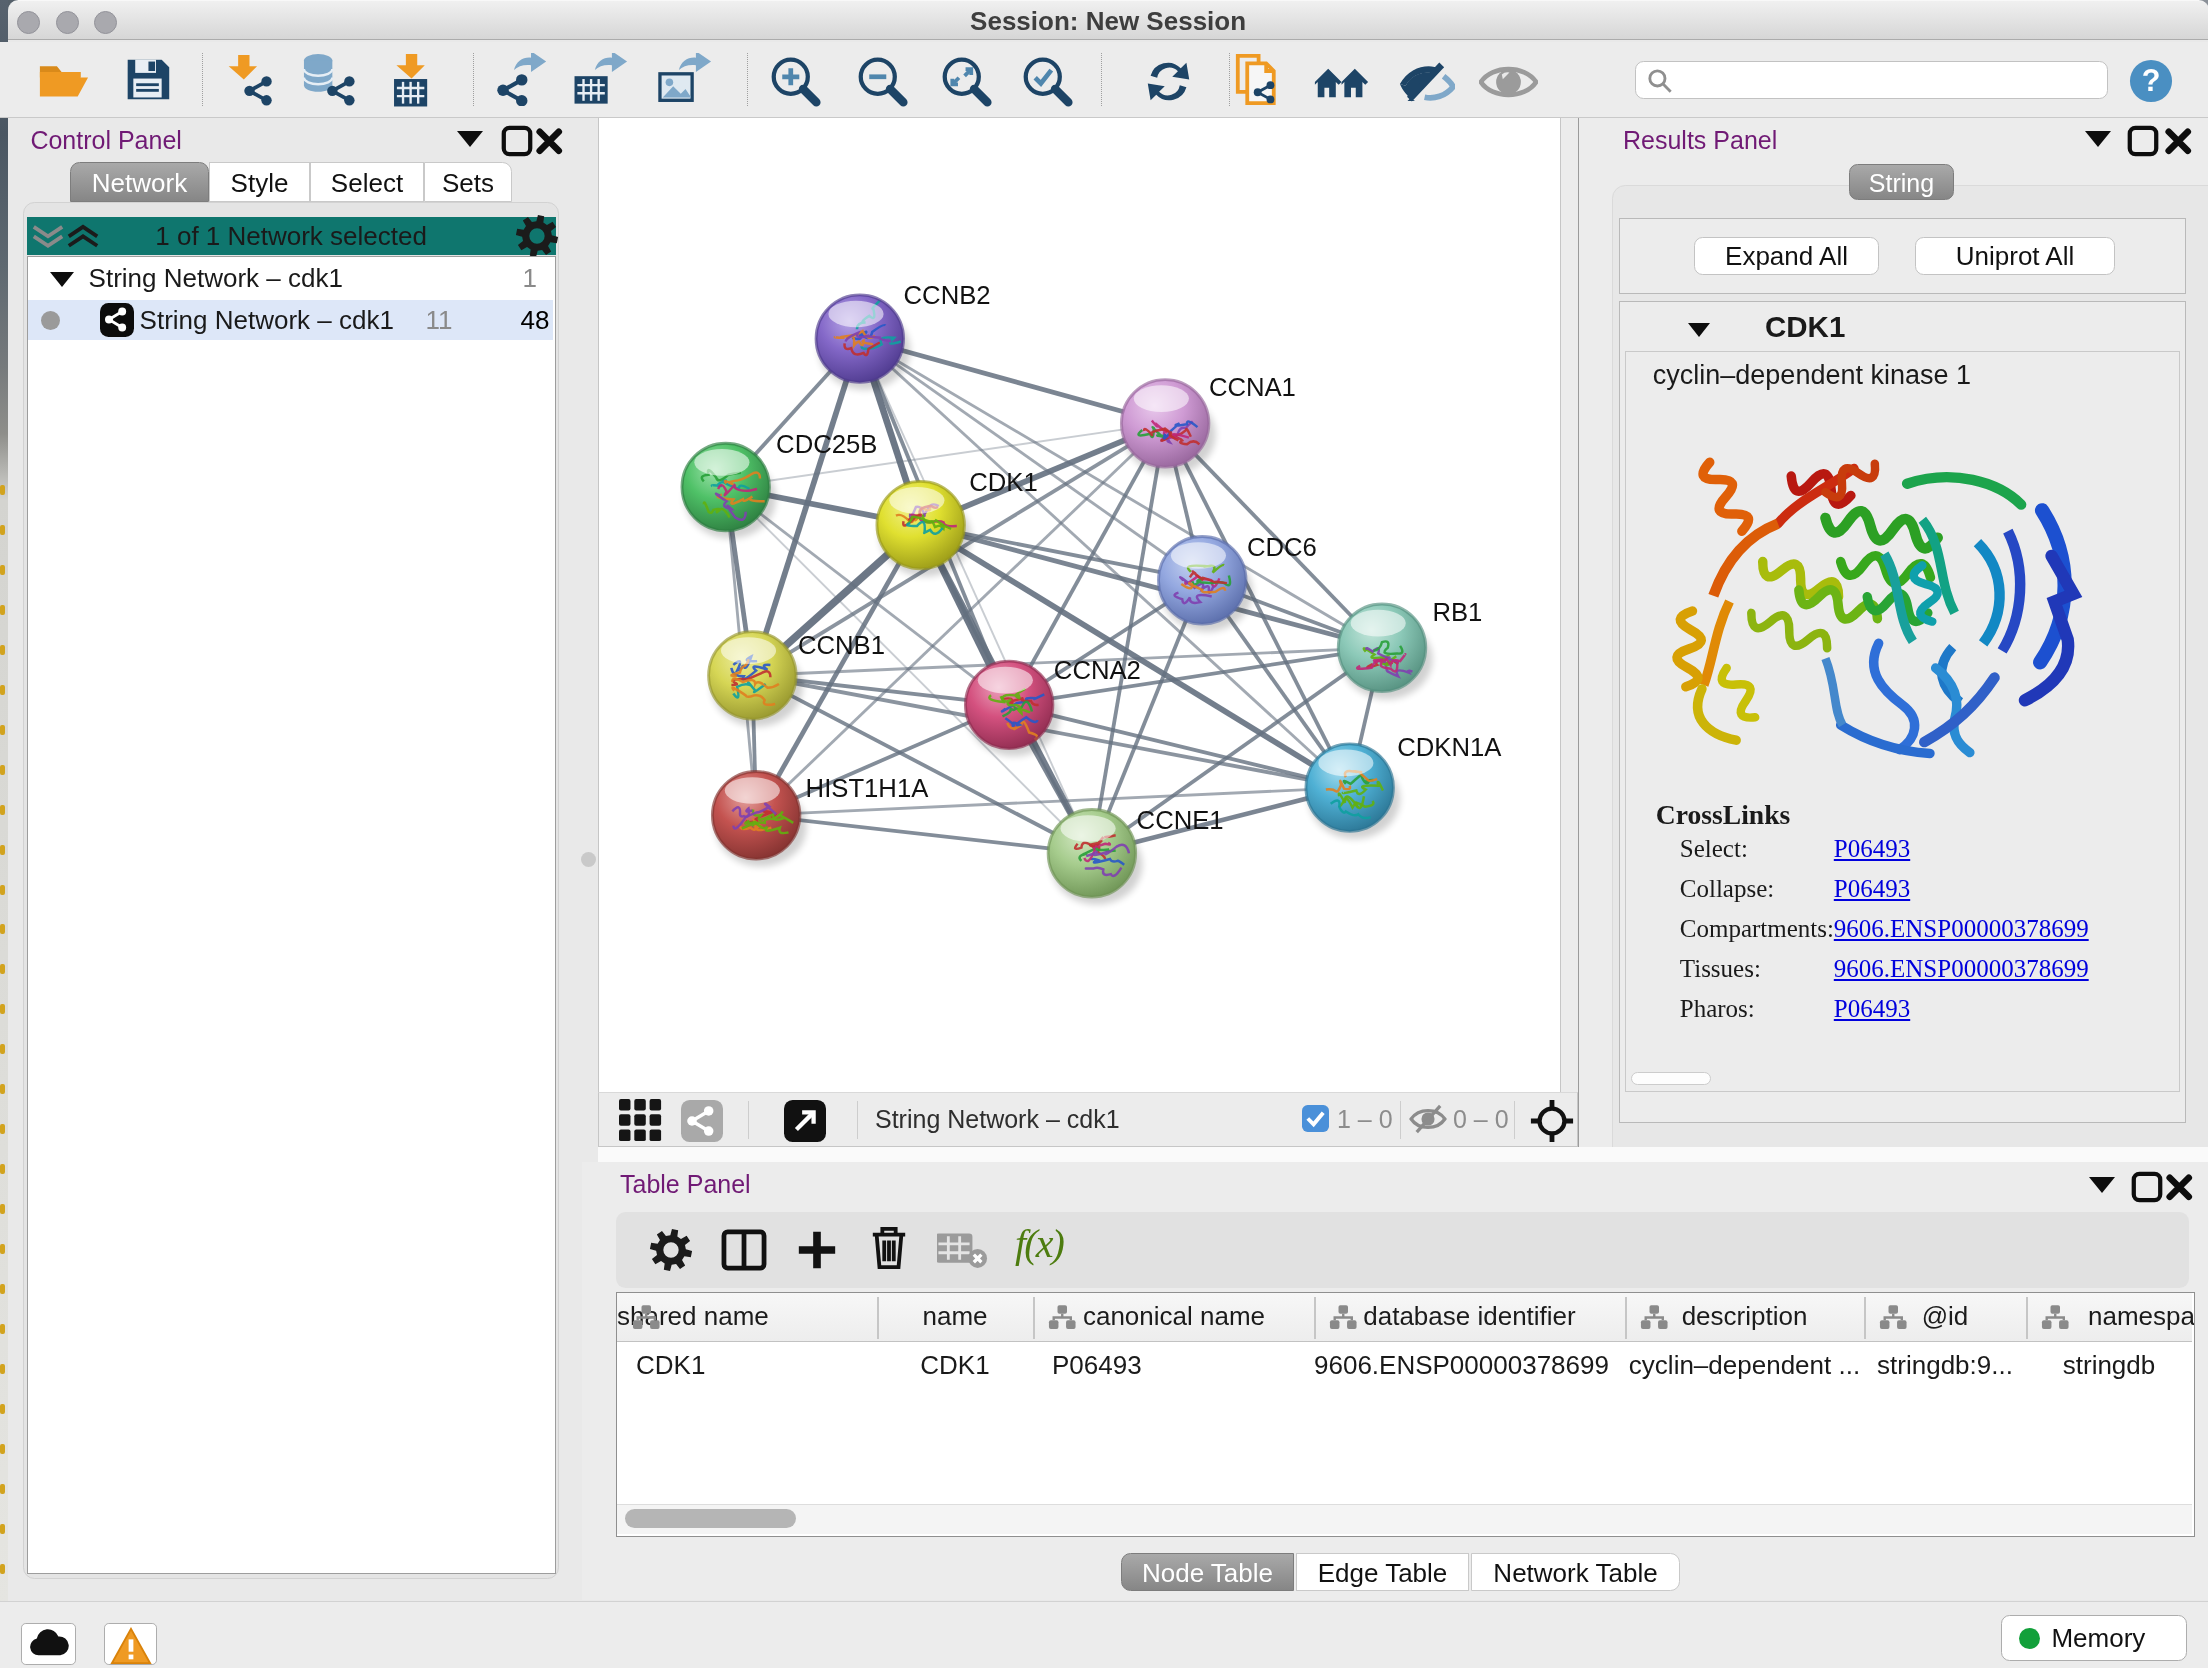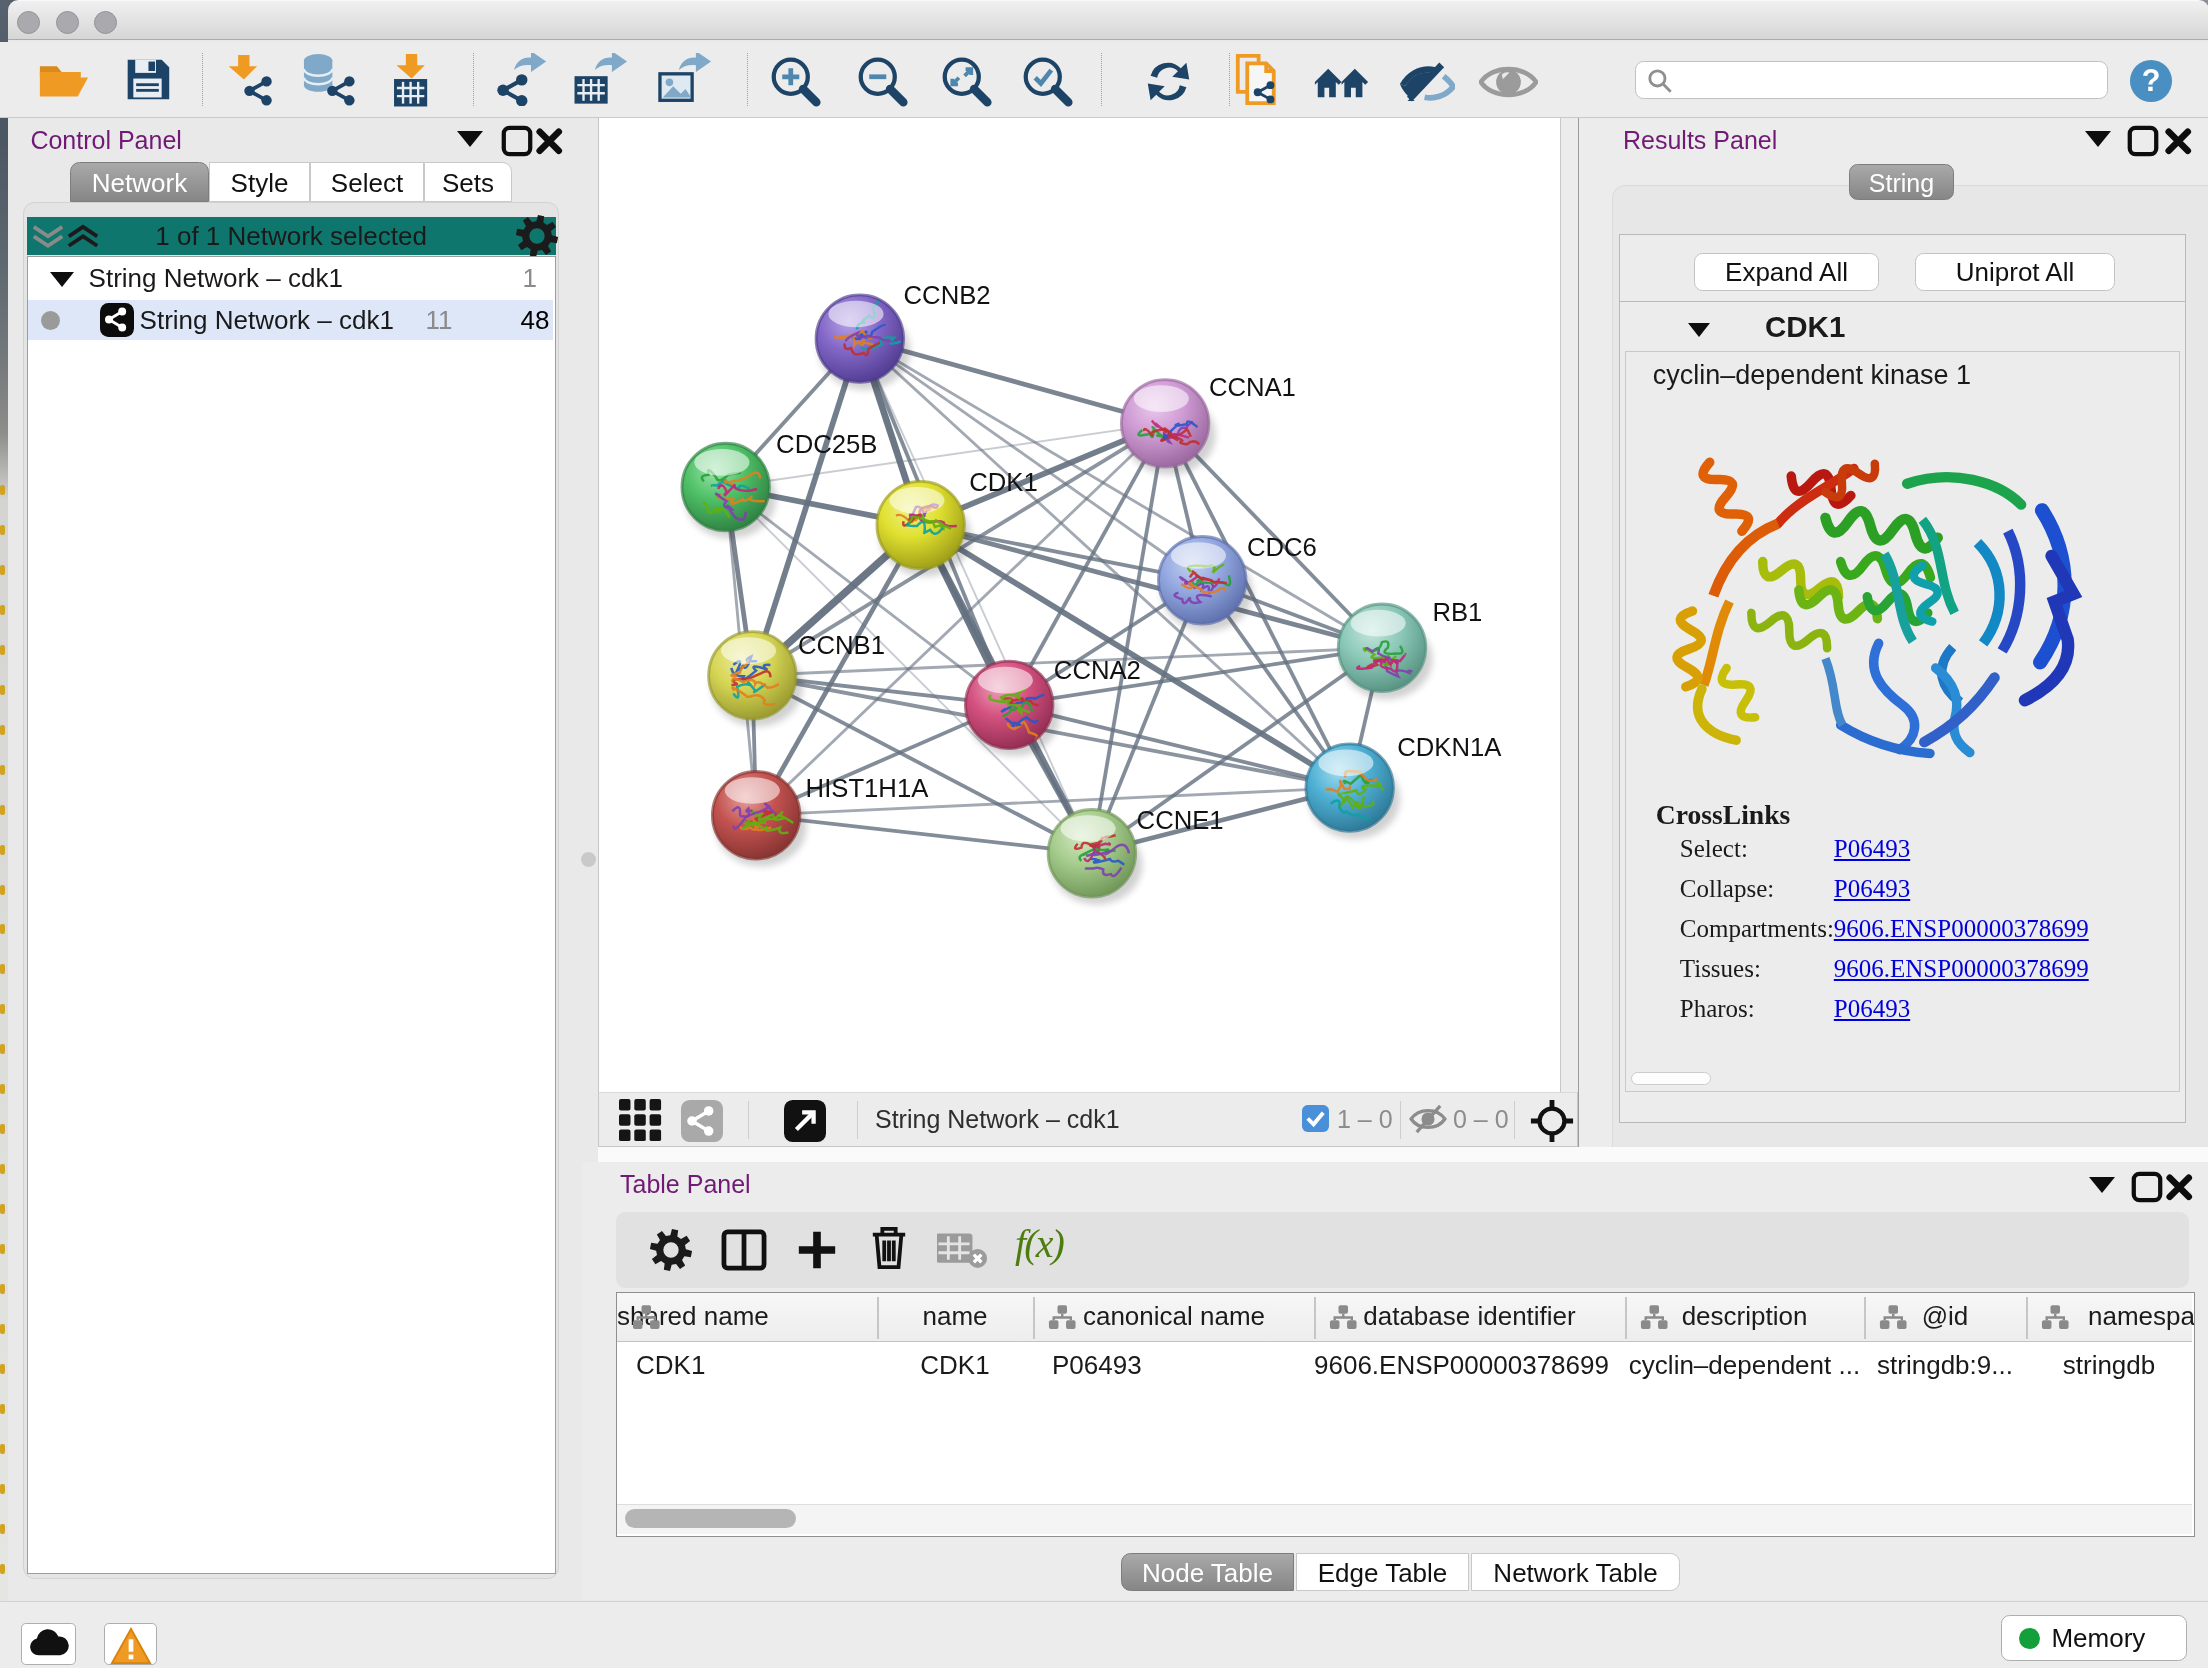--- a/index.html
+++ b/index.html
@@ -39,20 +39,21 @@
 <div class="abs" style="left:0;top:1444px;width:4.8px;height:9.5px;background:#d2a31e;border-radius:1.9px"></div>
 <div class="abs" style="left:0;top:1484px;width:4.8px;height:9.5px;background:#d2a31e;border-radius:1.9px"></div>
 <div class="abs" style="left:0;top:1524px;width:4.8px;height:9.5px;background:#d2a31e;border-radius:1.9px"></div>
 <div class="abs" style="left:0;top:1564px;width:4.8px;height:9.5px;background:#d2a31e;border-radius:1.9px"></div>
 <div class="abs" style="left:7.6px;top:0;width:15px;height:15px;background:#55606a"></div>
 <div class="abs" style="left:2193px;top:0;width:15px;height:15px;background:#8a9098"></div>
 <div class="abs" style="left:7.6px;top:0;width:2201px;height:40px;background:linear-gradient(#f0f0f0,#d6d6d6);border-bottom:1.9px solid #ababab;border-top:1.9px solid #f8f8f8;border-radius:10.5px 10.5px 0 0">
 <div class="abs" style="left:9.5px;top:9.5px;width:23px;height:23px;border-radius:50%;background:#a9a9ae;border:1px solid #93939a"></div>
 <div class="abs" style="left:48px;top:9.5px;width:23px;height:23px;border-radius:50%;background:#a9a9ae;border:1px solid #93939a"></div>
 <div class="abs" style="left:86px;top:9.5px;width:23px;height:23px;border-radius:50%;background:#a9a9ae;border:1px solid #93939a"></div>
+<div class="abs" style="left:0;right:0;top:4.8px;text-align:center;font-size:26px;font-weight:bold;color:#3e3e3e">Session: New Session</div>
 </div>
 <div class="abs" style="left:0;top:42px;width:2208px;height:76px;background:#ececec;border-bottom:1.9px solid #c9c9c9">
 <div class="seph" style="left:202px;top:11.4px;height:53px"></div>
 <div class="seph" style="left:473px;top:11.4px;height:53px"></div>
 <div class="seph" style="left:747px;top:11.4px;height:53px"></div>
 <div class="seph" style="left:1101px;top:11.4px;height:53px"></div>
 <div class="seph" style="left:1229px;top:11.4px;height:53px"></div>
 <div style="position:absolute;left:36px;top:11.4px;"><svg width="55" height="51" viewBox="0 0 58 54">
         <path d="M4 14 h18 l5 6 h20 v6 h-43 z" fill="#d98a1a"></path>
         <path d="M4 46 L4 20 h43 v6 h8 L44 46 z" fill="#ef9a23"></path>
@@ -567,21 +568,21 @@
 <div class="abs panelhead" style="left:44px;top:7.6px">Results Panel</div>
 <div class="abs" style="left:506px;top:13.3px;width:0;height:0;border-left:13.3px solid transparent;border-right:13.3px solid transparent;border-top:16px solid #0d0d0d"></div>
     <div style="position:absolute;left:547px;top:5.7px;"><svg width="34" height="34" viewBox="0 0 36 36">
         <rect x="4" y="4" width="28" height="28" rx="6" fill="none" stroke="#0d0d0d" stroke-width="4.5"></rect>
       </svg></div>
     <div style="position:absolute;left:585px;top:8.6px;"><svg width="28.5" height="28.5" viewBox="0 0 30 30">
         <path d="M5 5 L25 25 M25 5 L5 25" stroke="#0d0d0d" stroke-width="7" stroke-linecap="round"></path>
       </svg></div>
 <div class="abs" style="left:33px;top:67px;width:597px;height:963px;background:#e7e7e7;border:1px solid #dadada;border-radius:13.3px 0 0 0"></div>
 <div class="abs graytab" style="left:270px;top:46px;width:105px;height:36px;border-radius:8.6px;text-align:center;line-height:36px">String</div>
-<div class="abs" style="left:40px;top:116px;width:567px;height:76px;border:1.9px solid #b9b9b9;background:#ececec">
+<div class="abs" style="left:40px;top:100px;width:567px;height:76px;border:1.9px solid #b9b9b9;background:#ececec">
 <div class="wbtn" style="left:74px;top:18px;width:185px;height:38px;line-height:36px;font-size:26px">Expand All</div>
 <div class="wbtn" style="left:295px;top:18px;width:200px;height:38px;line-height:36px;font-size:26px">Uniprot All</div>
 </div>
 <div class="abs" style="left:40px;top:183px;width:567px;height:822px;border:1.9px solid #b9b9b9;background:#ececec">
 <div class="abs" style="left:68px;top:21px;width:0;height:0;border-left:11.4px solid transparent;border-right:11.4px solid transparent;border-top:14.3px solid #0d0d0d"></div>
 <div class="abs" style="left:145px;top:7.6px;font-size:29.5px;font-weight:bold">CDK1</div>
 <div class="abs" style="left:4.8px;top:49px;width:555px;height:741px;border:1.9px solid #c9c9c9;background:#ececec">
 <div class="abs" style="left:27px;top:7.6px;font-size:27px">cyclin–dependent kinase 1</div>
 <div class="abs" style="left:13.3px;top:88px"><svg width="447" height="323" viewBox="0 0 470 340">
             <path transform="translate(160,38) rotate(18)" d="M0 0 q 11 26 22 0 q 11 -26 22 0 q 11 26 22 0" fill="none" stroke="#b81810" stroke-width="10" stroke-linecap="round"></path>

